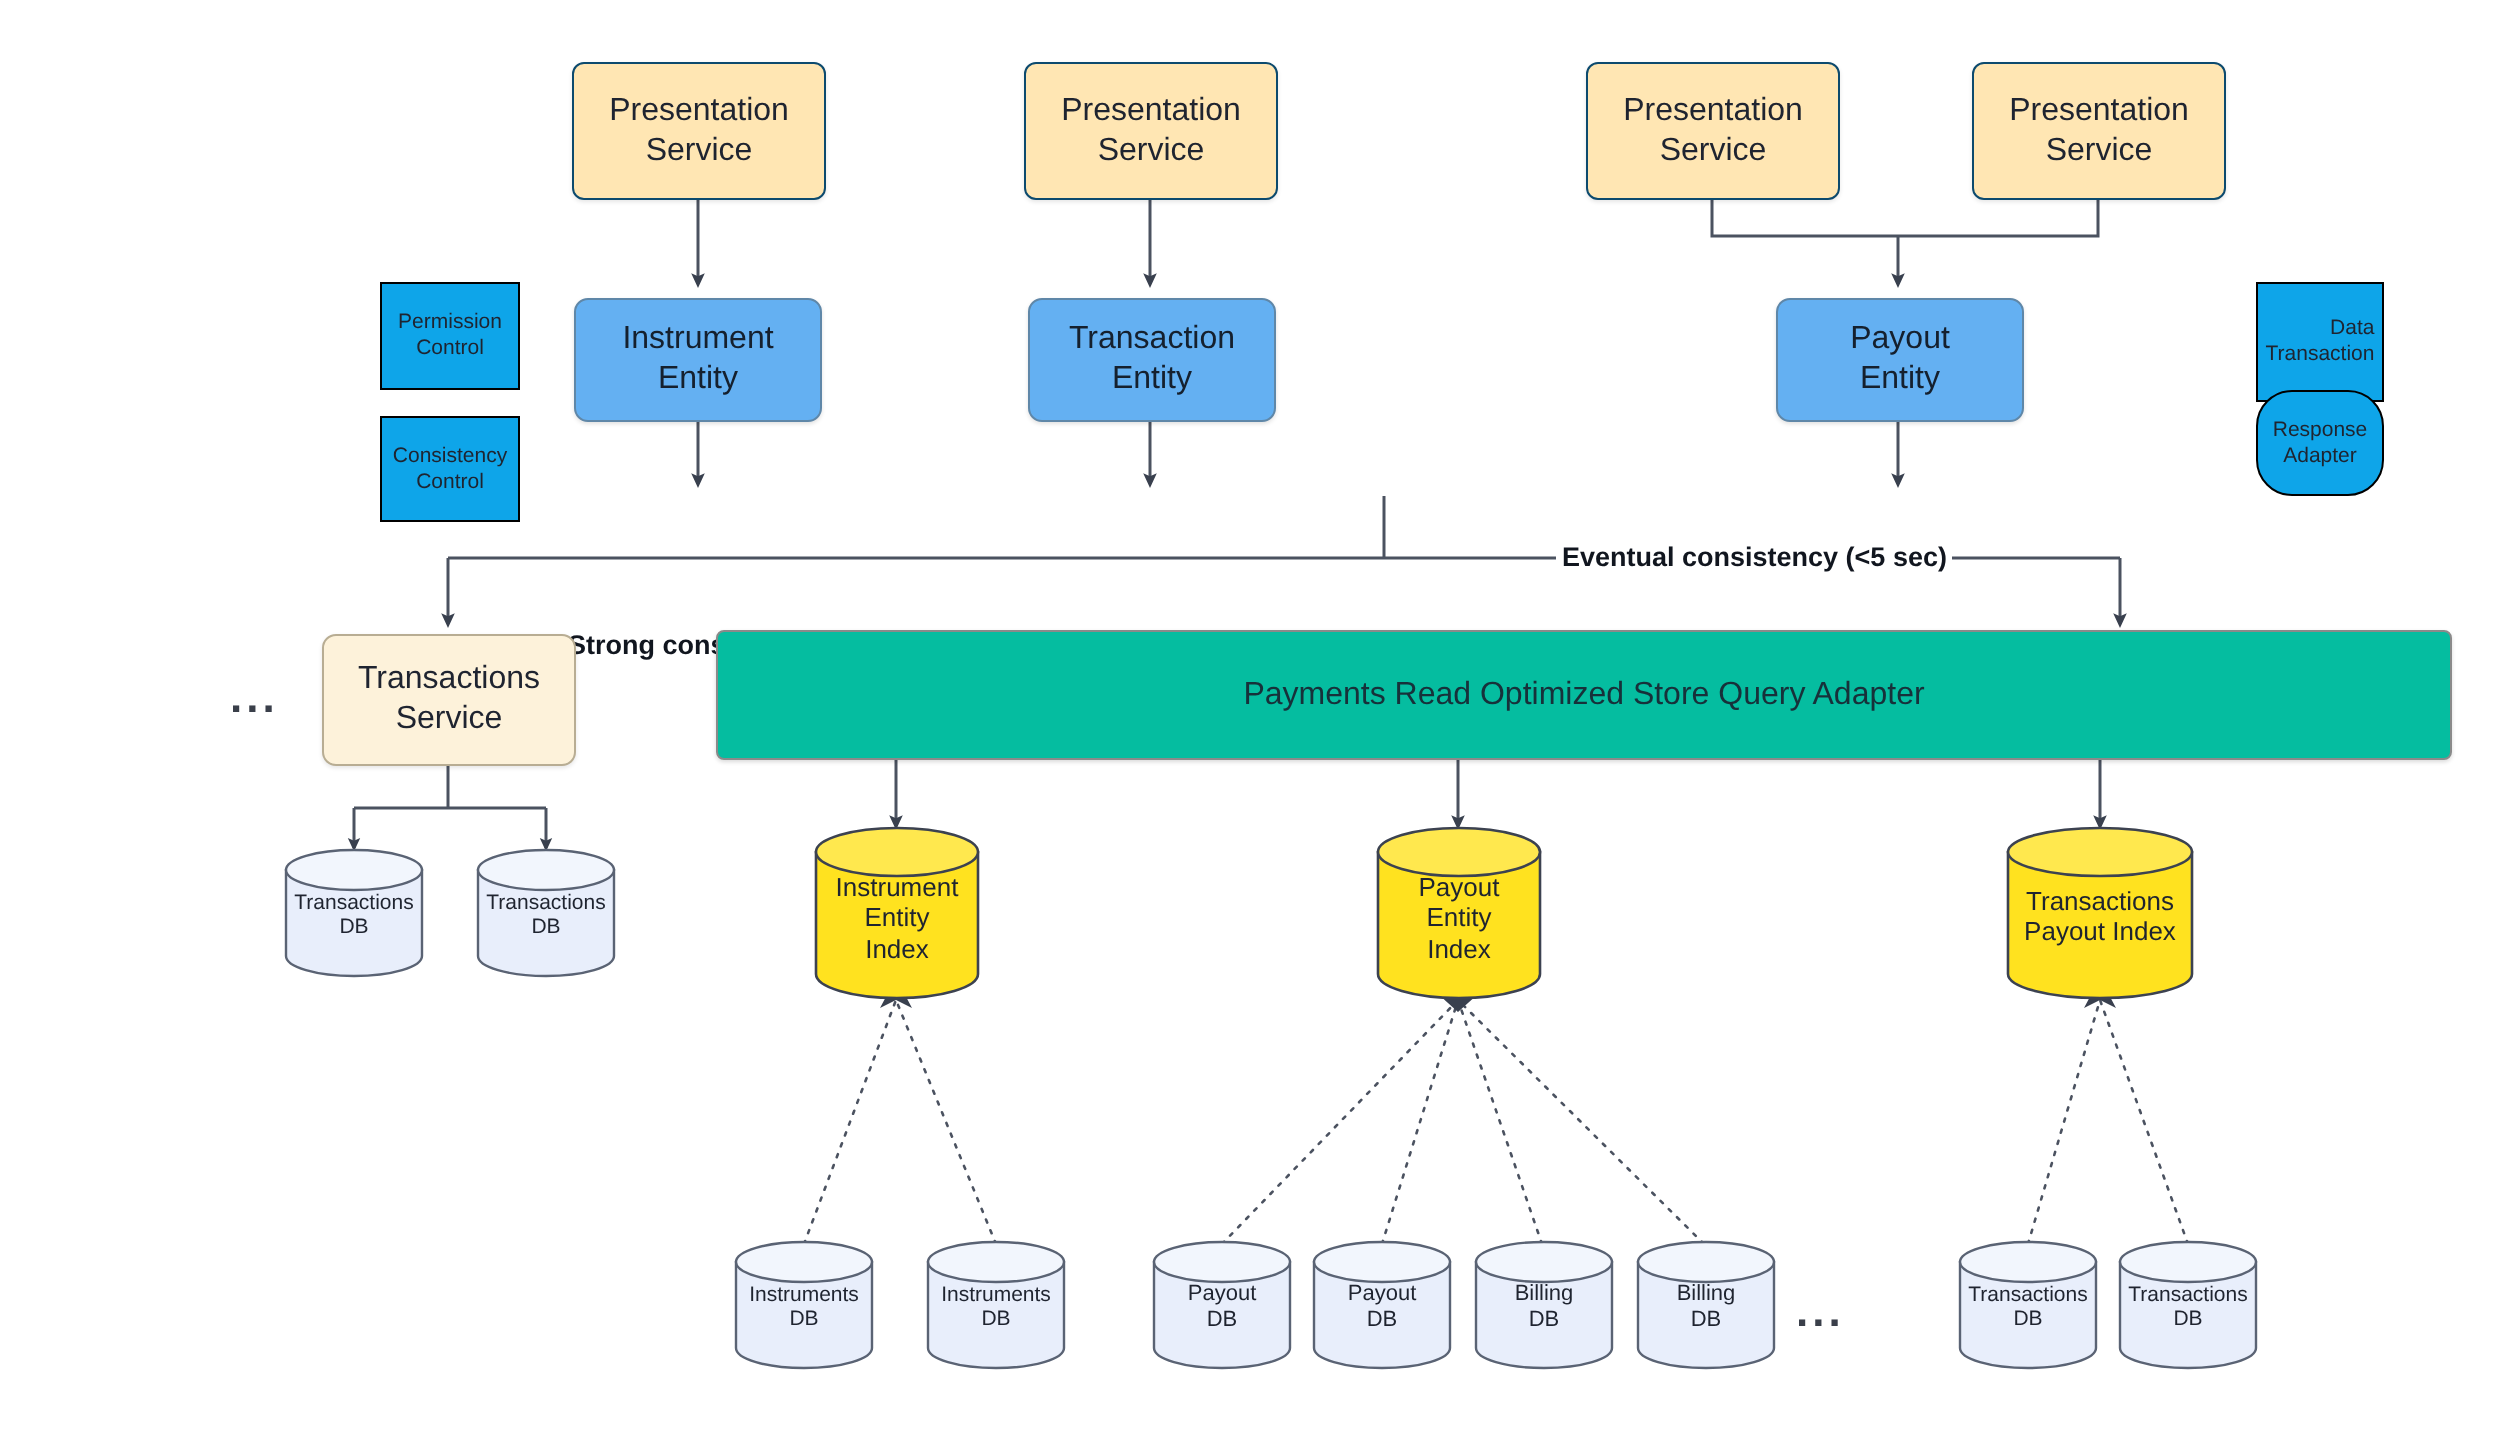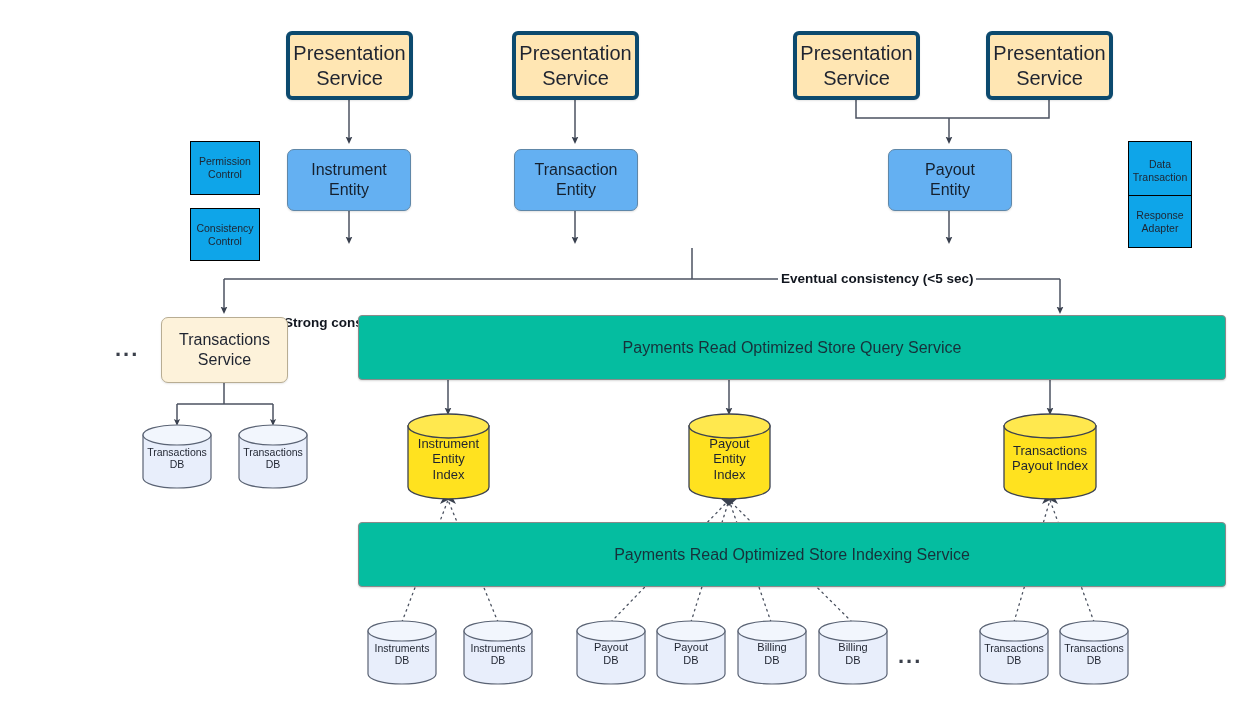--- a/index.html
+++ b/index.html
@@ -8,22 +8,22 @@
     font-family:"Liberation Sans","DejaVu Sans",sans-serif;
     color:#1f2430;
   }
   #stage{position:absolute;left:0;top:0;width:1260px;height:717px;}
   svg#wires{position:absolute;left:0;top:0;width:1260px;height:717px;pointer-events:none;}
 
   .node{position:absolute;box-sizing:border-box;display:flex;align-items:center;justify-content:center;text-align:center;line-height:1.22;}
 
   
   .pres{
-    background:#ffe6b3;border:4px solid #0c4a6e;border-radius:6px;
-    font-size:20px;color:#1f2430;
+    background:#ffe6b3;border:1px solid #0c4a6e;border-radius:6px;
+    font-size:16px;color:#1f2430;
     box-shadow:0 1px 2px rgba(0,0,0,.10);
   }
   
   .orange-layer{
     background:#f5911e;border:1px solid #8a8a8a;
     box-shadow:0 1px 2px rgba(0,0,0,.15);
   }
   .layer-caption{
     position:absolute;left:0;right:0;bottom:6px;text-align:center;
     font-size:13px;color:#243040;
@@ -165,27 +165,27 @@
       <div>Control</div>
     </div>
   </div>
   <div class="node ctrl" style="left:190px;top:208px;width:70px;height:53px;">
     <div>
       <div>Consistency</div>
       <div>Control</div>
     </div>
   </div>
 
-  <div class="node ctrl" style="left:1128px;top:141px;width:64px;height:60px;">
+  <div class="node ctrl" style="left:1128px;top:141px;width:64px;height:60px;text-align:right;">
     <div>
       <div>Data</div>
       <div>Transaction</div>
     </div>
   </div>
-  <div class="node ctrl" style="left:1128px;top:195px;width:64px;height:53px;">
+  <div class="node ctrl" style="left:1128px;top:195px;width:64px;height:53px;border-radius:18px;">
     <div>
       <div>Response</div>
       <div>Adapter</div>
     </div>
   </div>
 
   <div class="node entity" style="left:287px;top:149px;width:124px;height:62px;">
     <div>
       <div>Instrument</div>
       <div>Entity</div>
@@ -230,21 +230,21 @@
       <path d="M2,11 L2,54 a34,10 0 0 0 68,0 L70,11 Z" fill="#e8eefb" stroke="#5a6374" stroke-width="1.2"></path>
       <ellipse cx="36" cy="11" rx="34" ry="10" fill="#f2f6fd" stroke="#5a6374" stroke-width="1.2"></ellipse>
     </svg>
     <div class="label wide">
       <div>Transactions</div>
       <div>DB</div>
     </div>
   </div>
 
   <div class="node teal" style="left:358px;top:315px;width:868px;height:65px;">
-    <span>Payments Read Optimized Store Query Service</span>
+    <span>Payments Read Optimized Store Query Adapter</span>
   </div>
 
   <div class="cyl cyl-yellow" style="left:406px;top:413px;width:85px;height:87px;">
     <svg width="85" height="87" viewBox="0 0 85 87">
       <path d="M2,13 L2,74 a40.5,12 0 0 0 81,0 L83,13 Z" fill="#ffe21f" stroke="#3c4250" stroke-width="1.3"></path>
       <ellipse cx="42.5" cy="13" rx="40.5" ry="12" fill="#ffe84e" stroke="#3c4250" stroke-width="1.3"></ellipse>
     </svg>
     <div class="label">
       <div>Instrument</div>
       <div>Entity</div>
@@ -268,23 +268,20 @@
     <svg width="96" height="87" viewBox="0 0 96 87">
       <path d="M2,13 L2,74 a46,12 0 0 0 92,0 L94,13 Z" fill="#ffe21f" stroke="#3c4250" stroke-width="1.3"></path>
       <ellipse cx="48" cy="13" rx="46" ry="12" fill="#ffe84e" stroke="#3c4250" stroke-width="1.3"></ellipse>
     </svg>
     <div class="label">
       <div>Transactions</div>
       <div>Payout Index</div>
     </div>
   </div>
 
-  <div class="node teal" style="left:358px;top:522px;width:868px;height:65px;">
-    <span>Payments Read Optimized Store Indexing Service</span>
-  </div>
 
   <div class="cyl cyl-blue" style="left:366px;top:620px;width:72px;height:65px;">
     <svg width="72" height="65" viewBox="0 0 72 65">
       <path d="M2,11 L2,54 a34,10 0 0 0 68,0 L70,11 Z" fill="#e8eefb" stroke="#5a6374" stroke-width="1.2"></path>
       <ellipse cx="36" cy="11" rx="34" ry="10" fill="#f2f6fd" stroke="#5a6374" stroke-width="1.2"></ellipse>
     </svg>
     <div class="label wide">
       <div>Instruments</div>
       <div>DB</div>
     </div>

